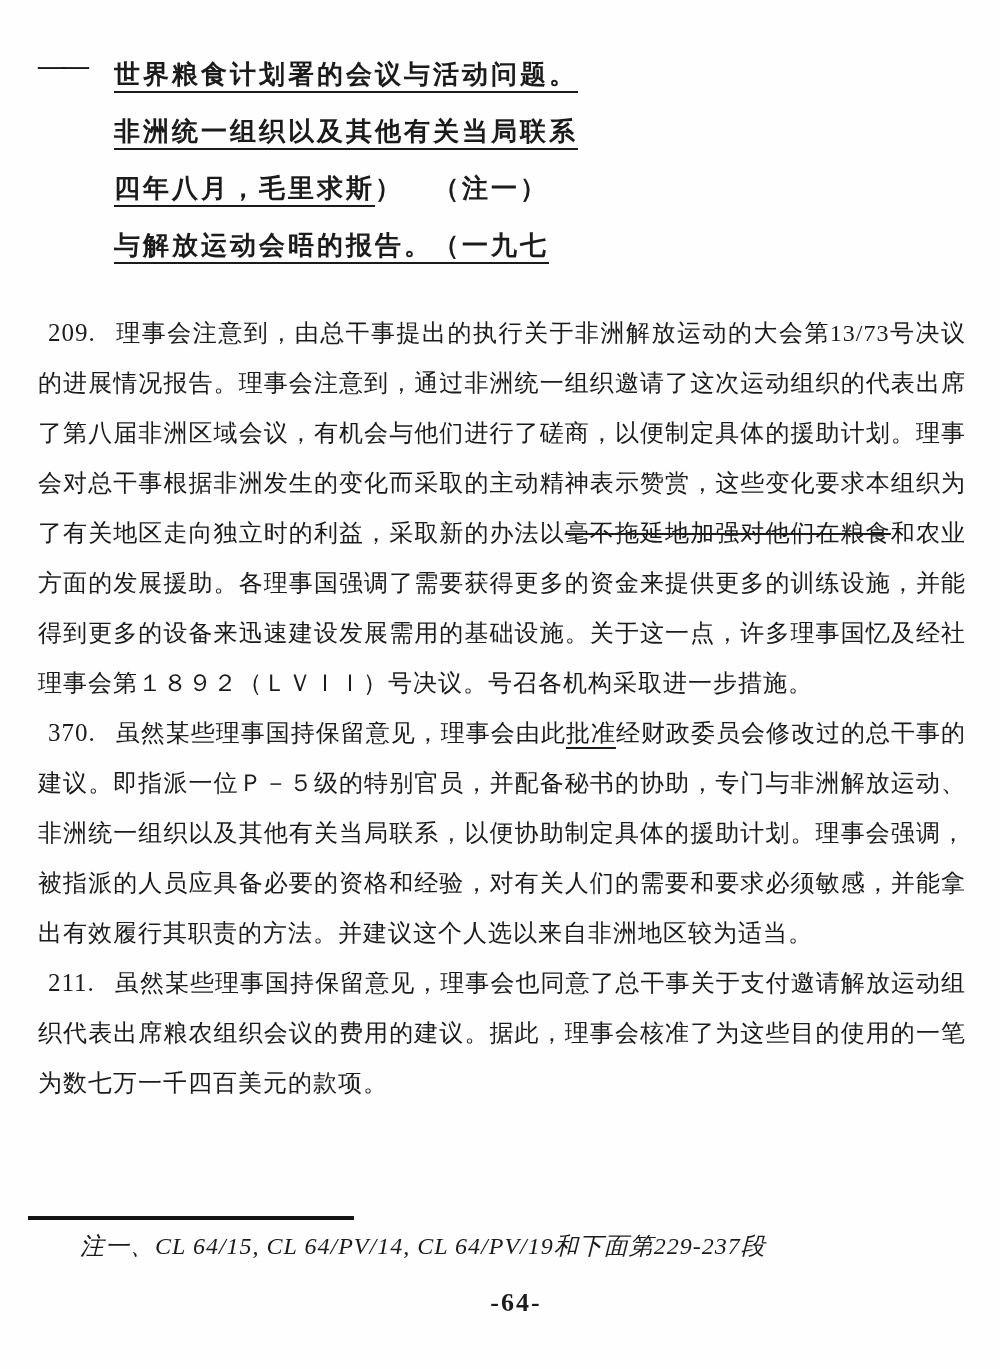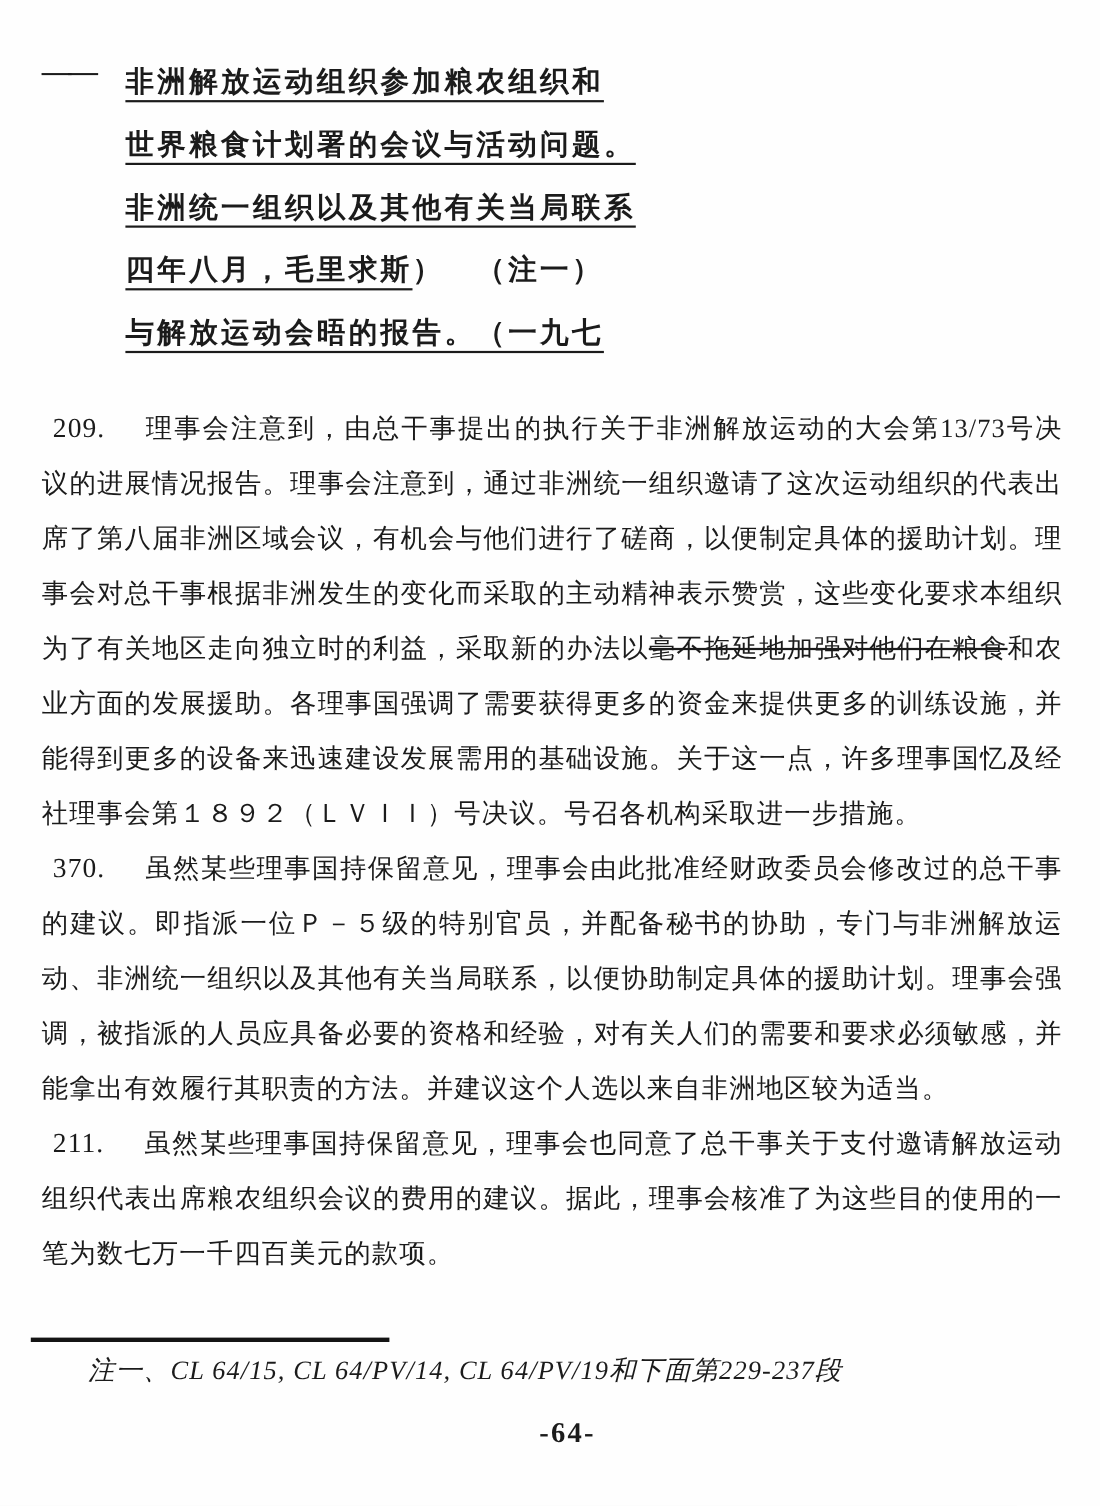--- a/index.html
+++ b/index.html
@@ -47,24 +47,25 @@
     margin-top: 34px;
     font-size: 24px;
     line-height: 50px;
     text-align: justify;
     text-justify: inter-ideograph;
     letter-spacing: 1px;
   }
   .para { text-indent: 10px; }
   .pnum {
     font-size: 25px;
-    margin-right: 36px;
+    margin-right: 20px;
     letter-spacing: 1px;
   }
   .body-text .u {
+    text-decoration: underline;
     text-underline-offset: 6px;
     text-decoration-thickness: 2px;
   }
   .body-text .strike {
     text-decoration: line-through;
     text-decoration-thickness: 2px;
     margin-top: 34px;
   }
 
   
@@ -102,21 +103,20 @@
   }
 </style>
 </head>
 <body>
 
 <div class="page">
 
   <div class="heading-block">
     <span class="dash">——</span>
     <div class="heading-lines">
-        <div class="heading-line"><span class="u">非洲解放运动组织参加粮农组织和</span></div>
         <div class="heading-line"><span class="u">世界粮食计划署的会议与活动问题。</span></div>
         <div class="heading-line"><span class="u">非洲统一组织以及其他有关当局联系</span></div>
         <div class="heading-line"><span class="u">四年八月，毛里求斯</span><span>）　（注一）</span></div>
         <div class="heading-line"><span class="u">与解放运动会晤的报告。（一九七</span></div>
       </div>
   </div>
 
   <div class="body-text">
       <p class="para"><span class="pnum">209.</span><span>理事会注意到，由总干事提出的执行关于非洲解放运动的大会第13/73号决议的进展情况报告。理事会注意到，通过非洲统一组织邀请了这次运动组织的代表出席了第八届非洲区域会议，有机会与他们进行了磋商，以便制定具体的援助计划。理事会对总干事根据非洲发生的变化而采取的主动精神表示赞赏，这些变化要求本组织为了有关地区走向独立时的利益，采取新的办法以</span><span class="strike">毫不拖延地加强对他们在粮食</span><span>和农业方面的发展援助。各理事国强调了需要获得更多的资金来提供更多的训练设施，并能得到更多的设备来迅速建设发展需用的基础设施。关于这一点，许多理事国忆及经社理事会第１８９２（ＬＶＩＩ）号决议。号召各机构采取进一步措施。</span></p>
       <p class="para"><span class="pnum">370.</span><span>虽然某些理事国持保留意见，理事会由此</span><span class="u">批准</span><span>经财政委员会修改过的总干事的建议。即指派一位Ｐ－５级的特别官员，并配备秘书的协助，专门与非洲解放运动、非洲统一组织以及其他有关当局联系，以便协助制定具体的援助计划。理事会强调，被指派的人员应具备必要的资格和经验，对有关人们的需要和要求必须敏感，并能拿出有效履行其职责的方法。并建议这个人选以来自非洲地区较为适当。</span></p>

